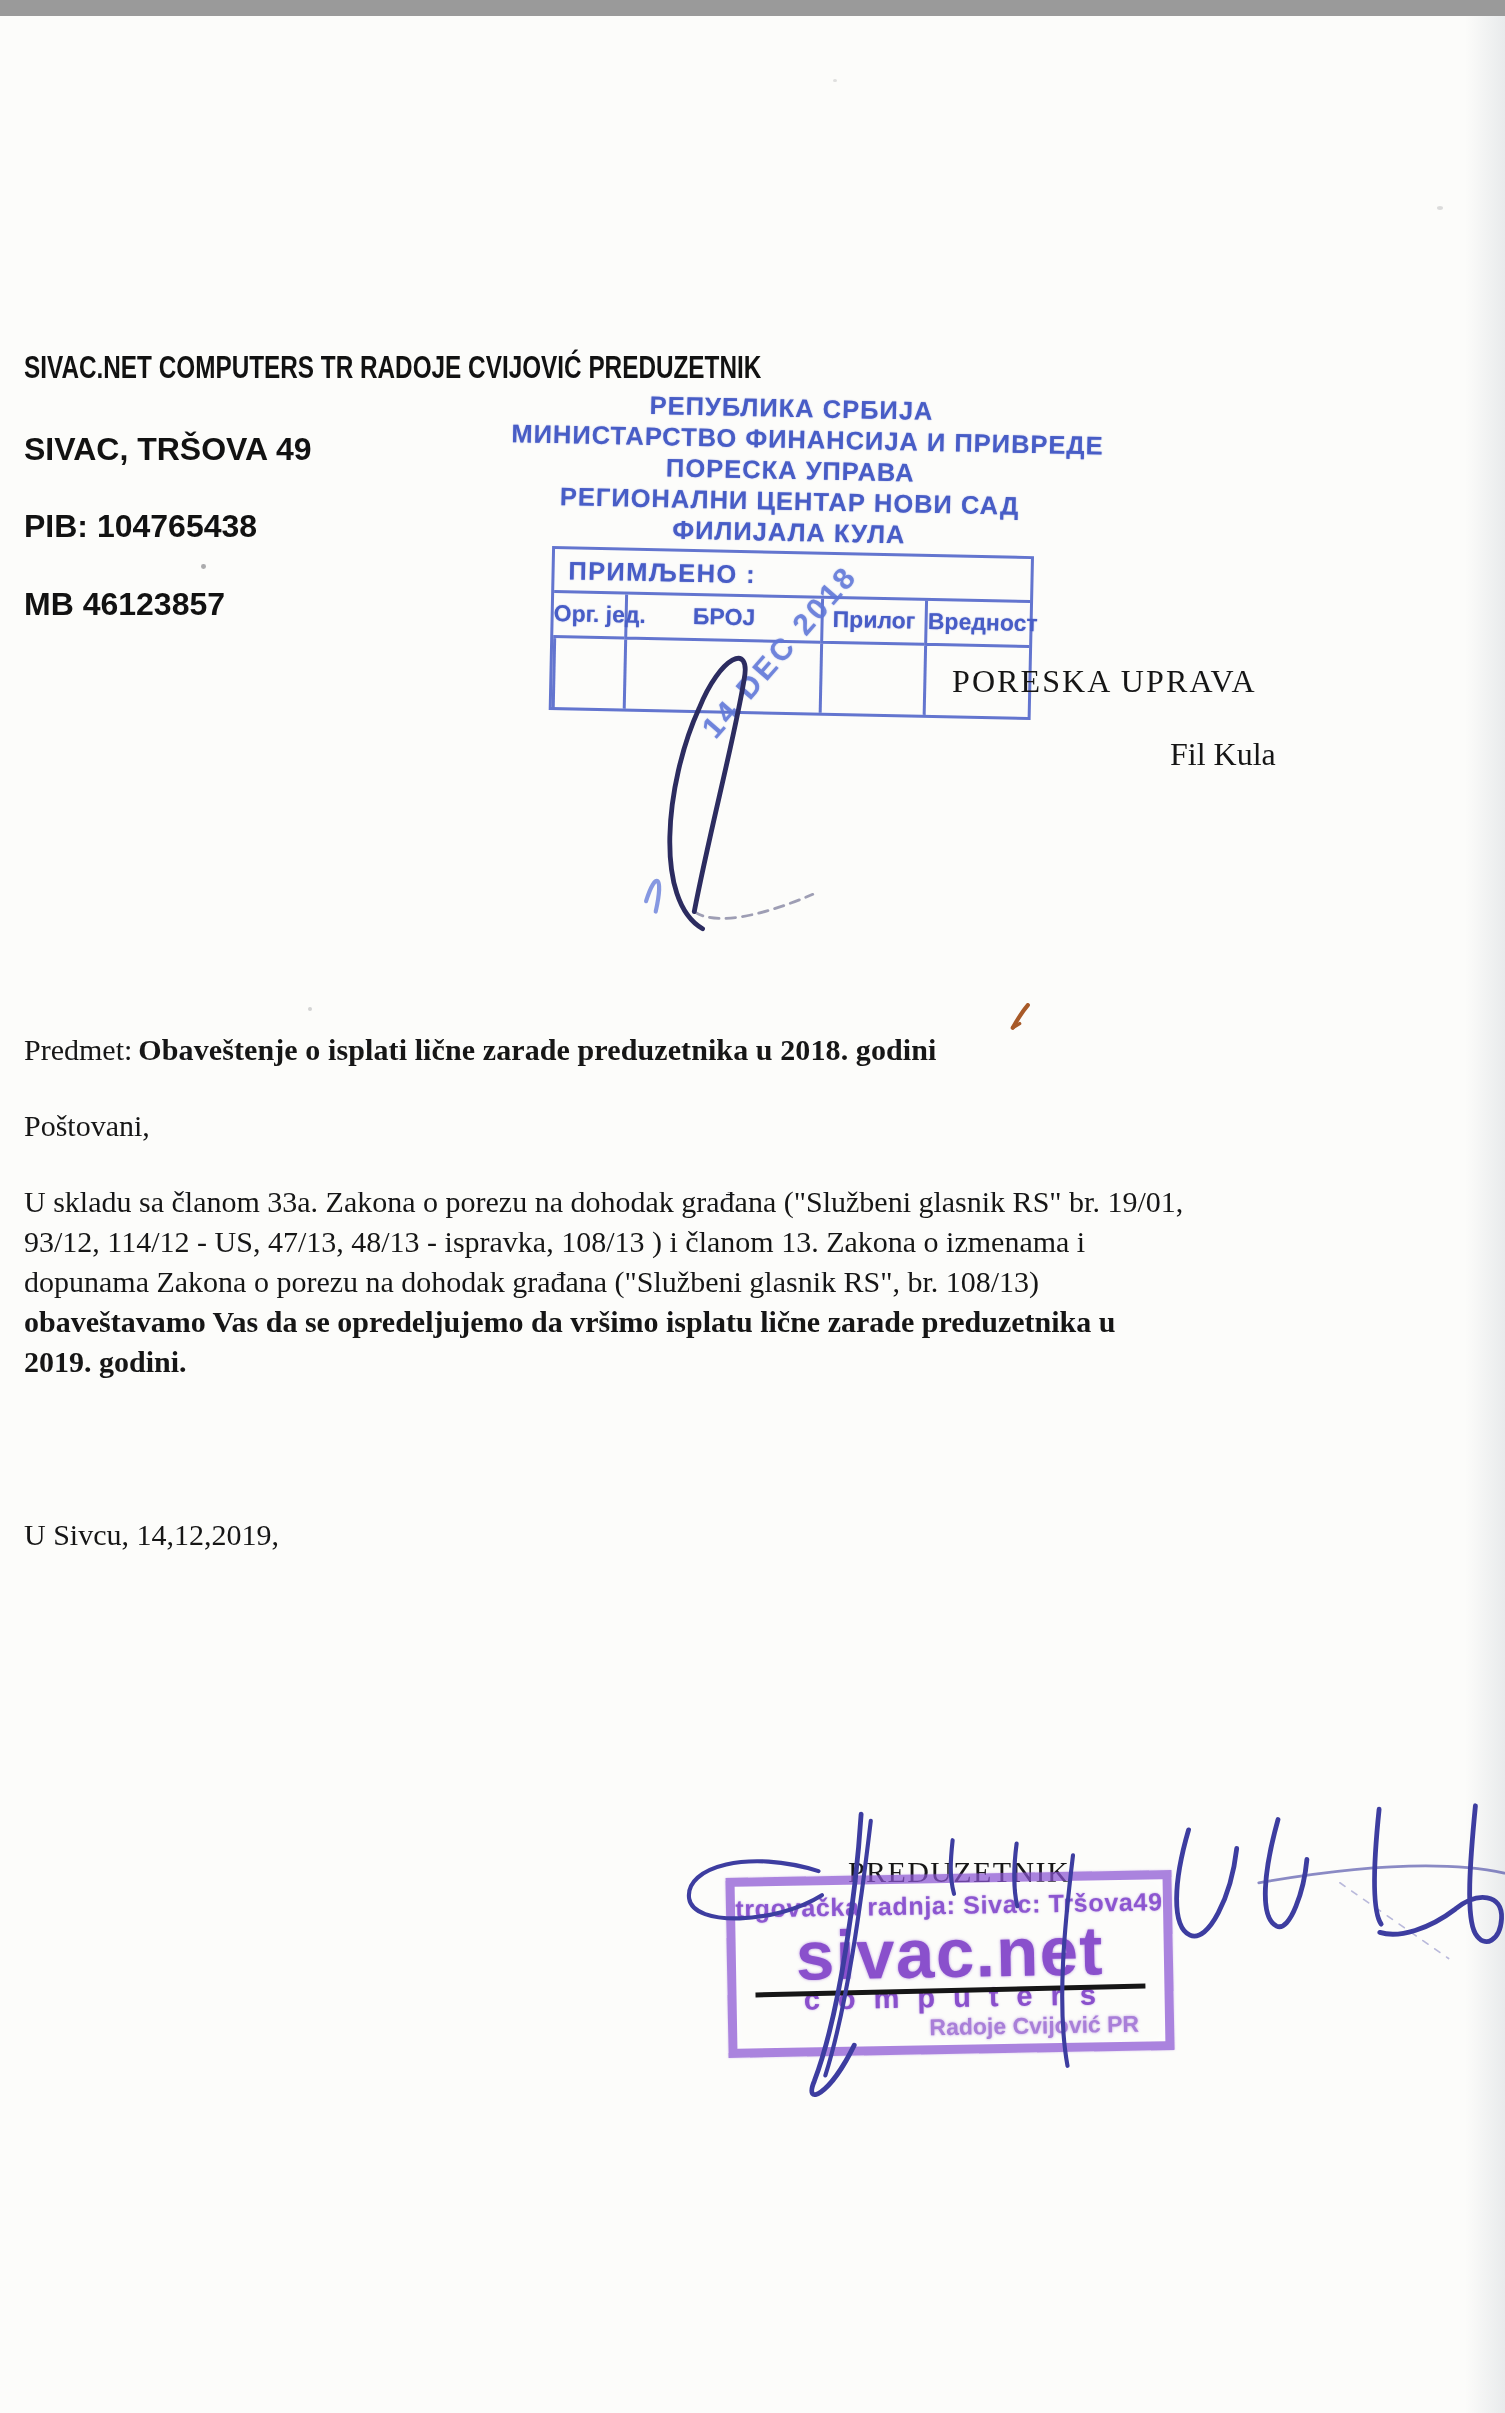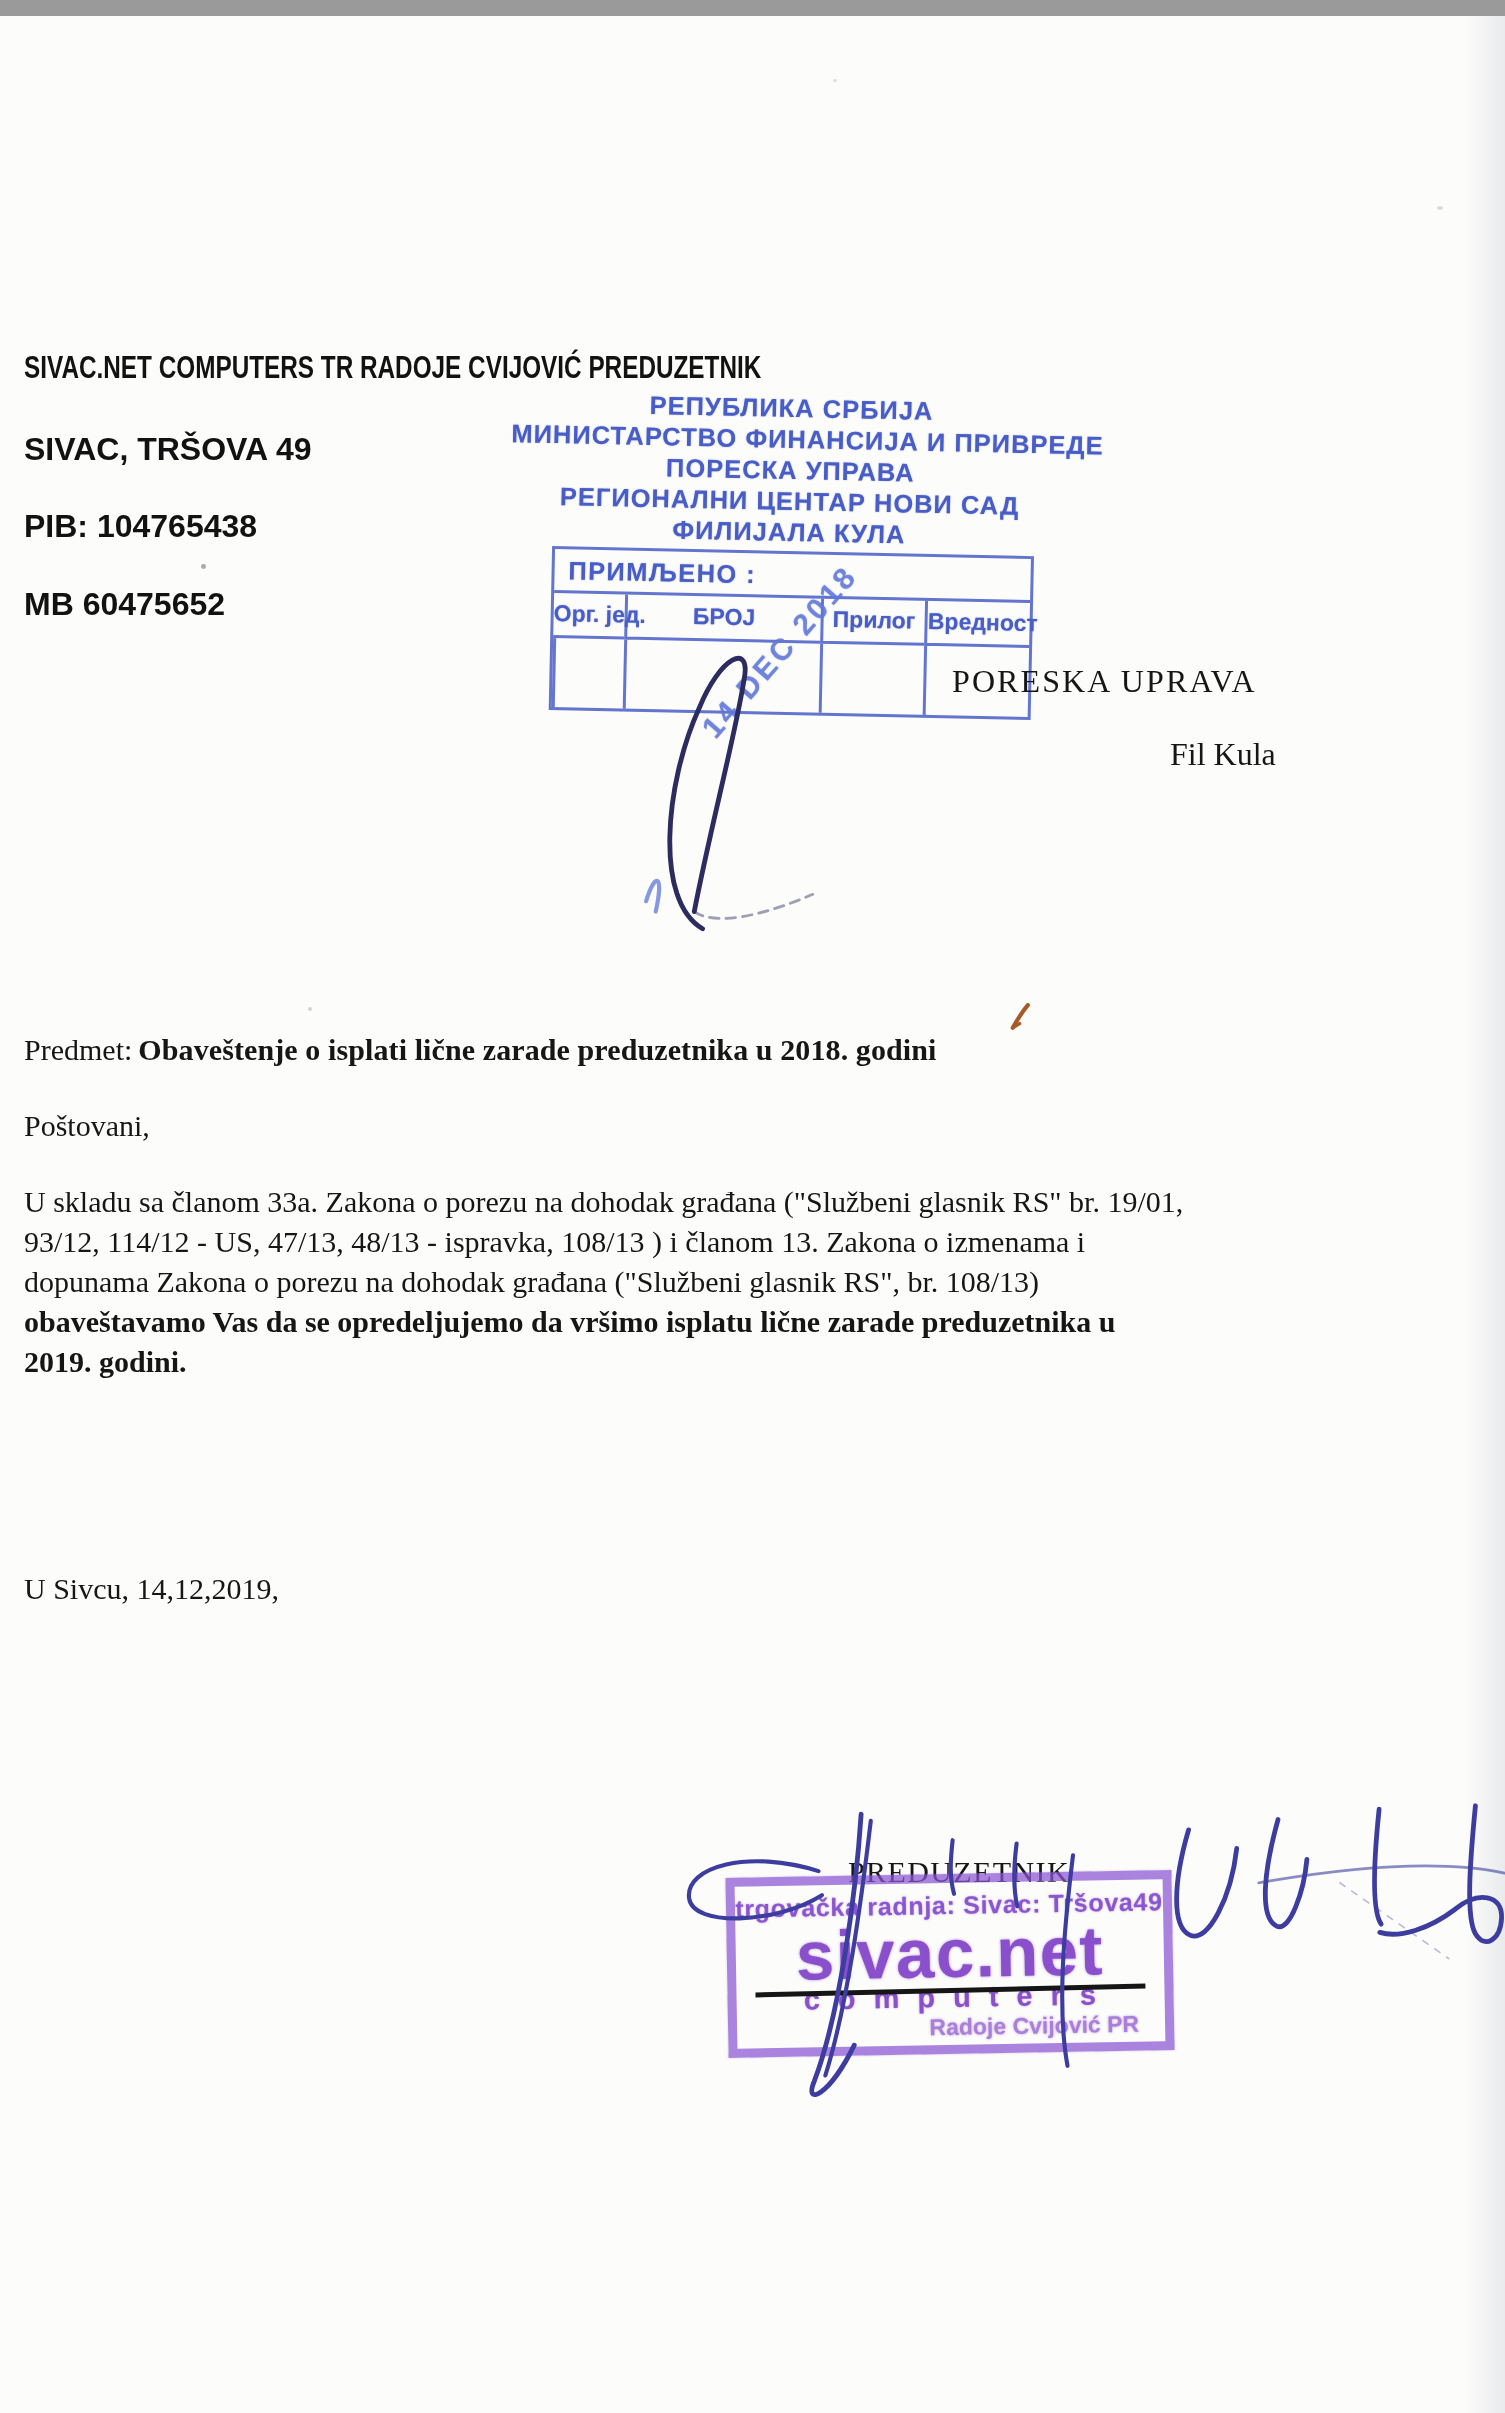--- a/index.html
+++ b/index.html
@@ -63,21 +63,21 @@
   .tick-svg{position:absolute;left:1010px;top:987px;}
 </style>
 </head>
 <body>
 
 <div class="page">
 
   <div class="co-line co-name" style="top:334px">SIVAC.NET COMPUTERS TR RADOJE CVIJOVIĆ PREDUZETNIK</div>
   <div class="co-line" style="top:416px">SIVAC, TRŠOVA 49</div>
   <div class="co-line" style="top:493px">PIB: 104765438</div>
-  <div class="co-line" style="top:571px">MB 60475652</div>
+  <div class="co-line" style="top:571px">MB 46123857</div>
 
   <div class="rstamp">
     <div class="org">РЕПУБЛИКА СРБИЈА</div>
     <div class="org">МИНИСТАРСТВО ФИНАНСИЈА И ПРИВРЕДЕ</div>
     <div class="org">ПОРЕСКА УПРАВА</div>
     <div class="org">РЕГИОНАЛНИ ЦЕНТАР НОВИ САД</div>
     <div class="org">ФИЛИЈАЛА КУЛА</div>
     <div class="rbox">
       <div class="rlabel">ПРИМЉЕНО :</div>
       <div class="rtable">
@@ -116,21 +116,21 @@
   <div class="serif-line" style="left:24px;top:1093px;font-size:30px">Poštovani,</div>
 
   <div class="body-par">
     <div class="body-line">U skladu sa članom 33a. Zakona o porezu na dohodak građana ("Službeni glasnik RS" br. 19/01,</div>
     <div class="body-line">93/12, 114/12 - US, 47/13, 48/13 - ispravka, 108/13 ) i članom 13. Zakona o izmenama i</div>
     <div class="body-line">dopunama Zakona o porezu na dohodak građana ("Službeni glasnik RS", br. 108/13)</div>
     <div class="body-line bold">obaveštavamo Vas da se opredeljujemo da vršimo isplatu lične zarade preduzetnika u</div>
     <div class="body-line bold">2019. godini.</div>
   </div>
 
-  <div class="serif-line" style="left:24px;top:1556px;font-size:30px">U Sivcu, 14,12,2019,</div>
+  <div class="serif-line" style="left:24px;top:1502px;font-size:30px">U Sivcu, 14,12,2019,</div>
 
   <div class="serif-line" style="left:848px;top:1839px;font-size:30px;letter-spacing:1.4px">PREDUZETNIK</div>
 
   <div class="pstamp">
     <div class="ps-top">trgovačka radnja: Sivac: Tršova49</div>
     <div class="ps-brand">sivac.net</div>
     <div class="ps-strike"></div>
     <div class="ps-sub">computers</div>
     <div class="ps-owner">Radoje Cvijović PR</div>
   </div>

